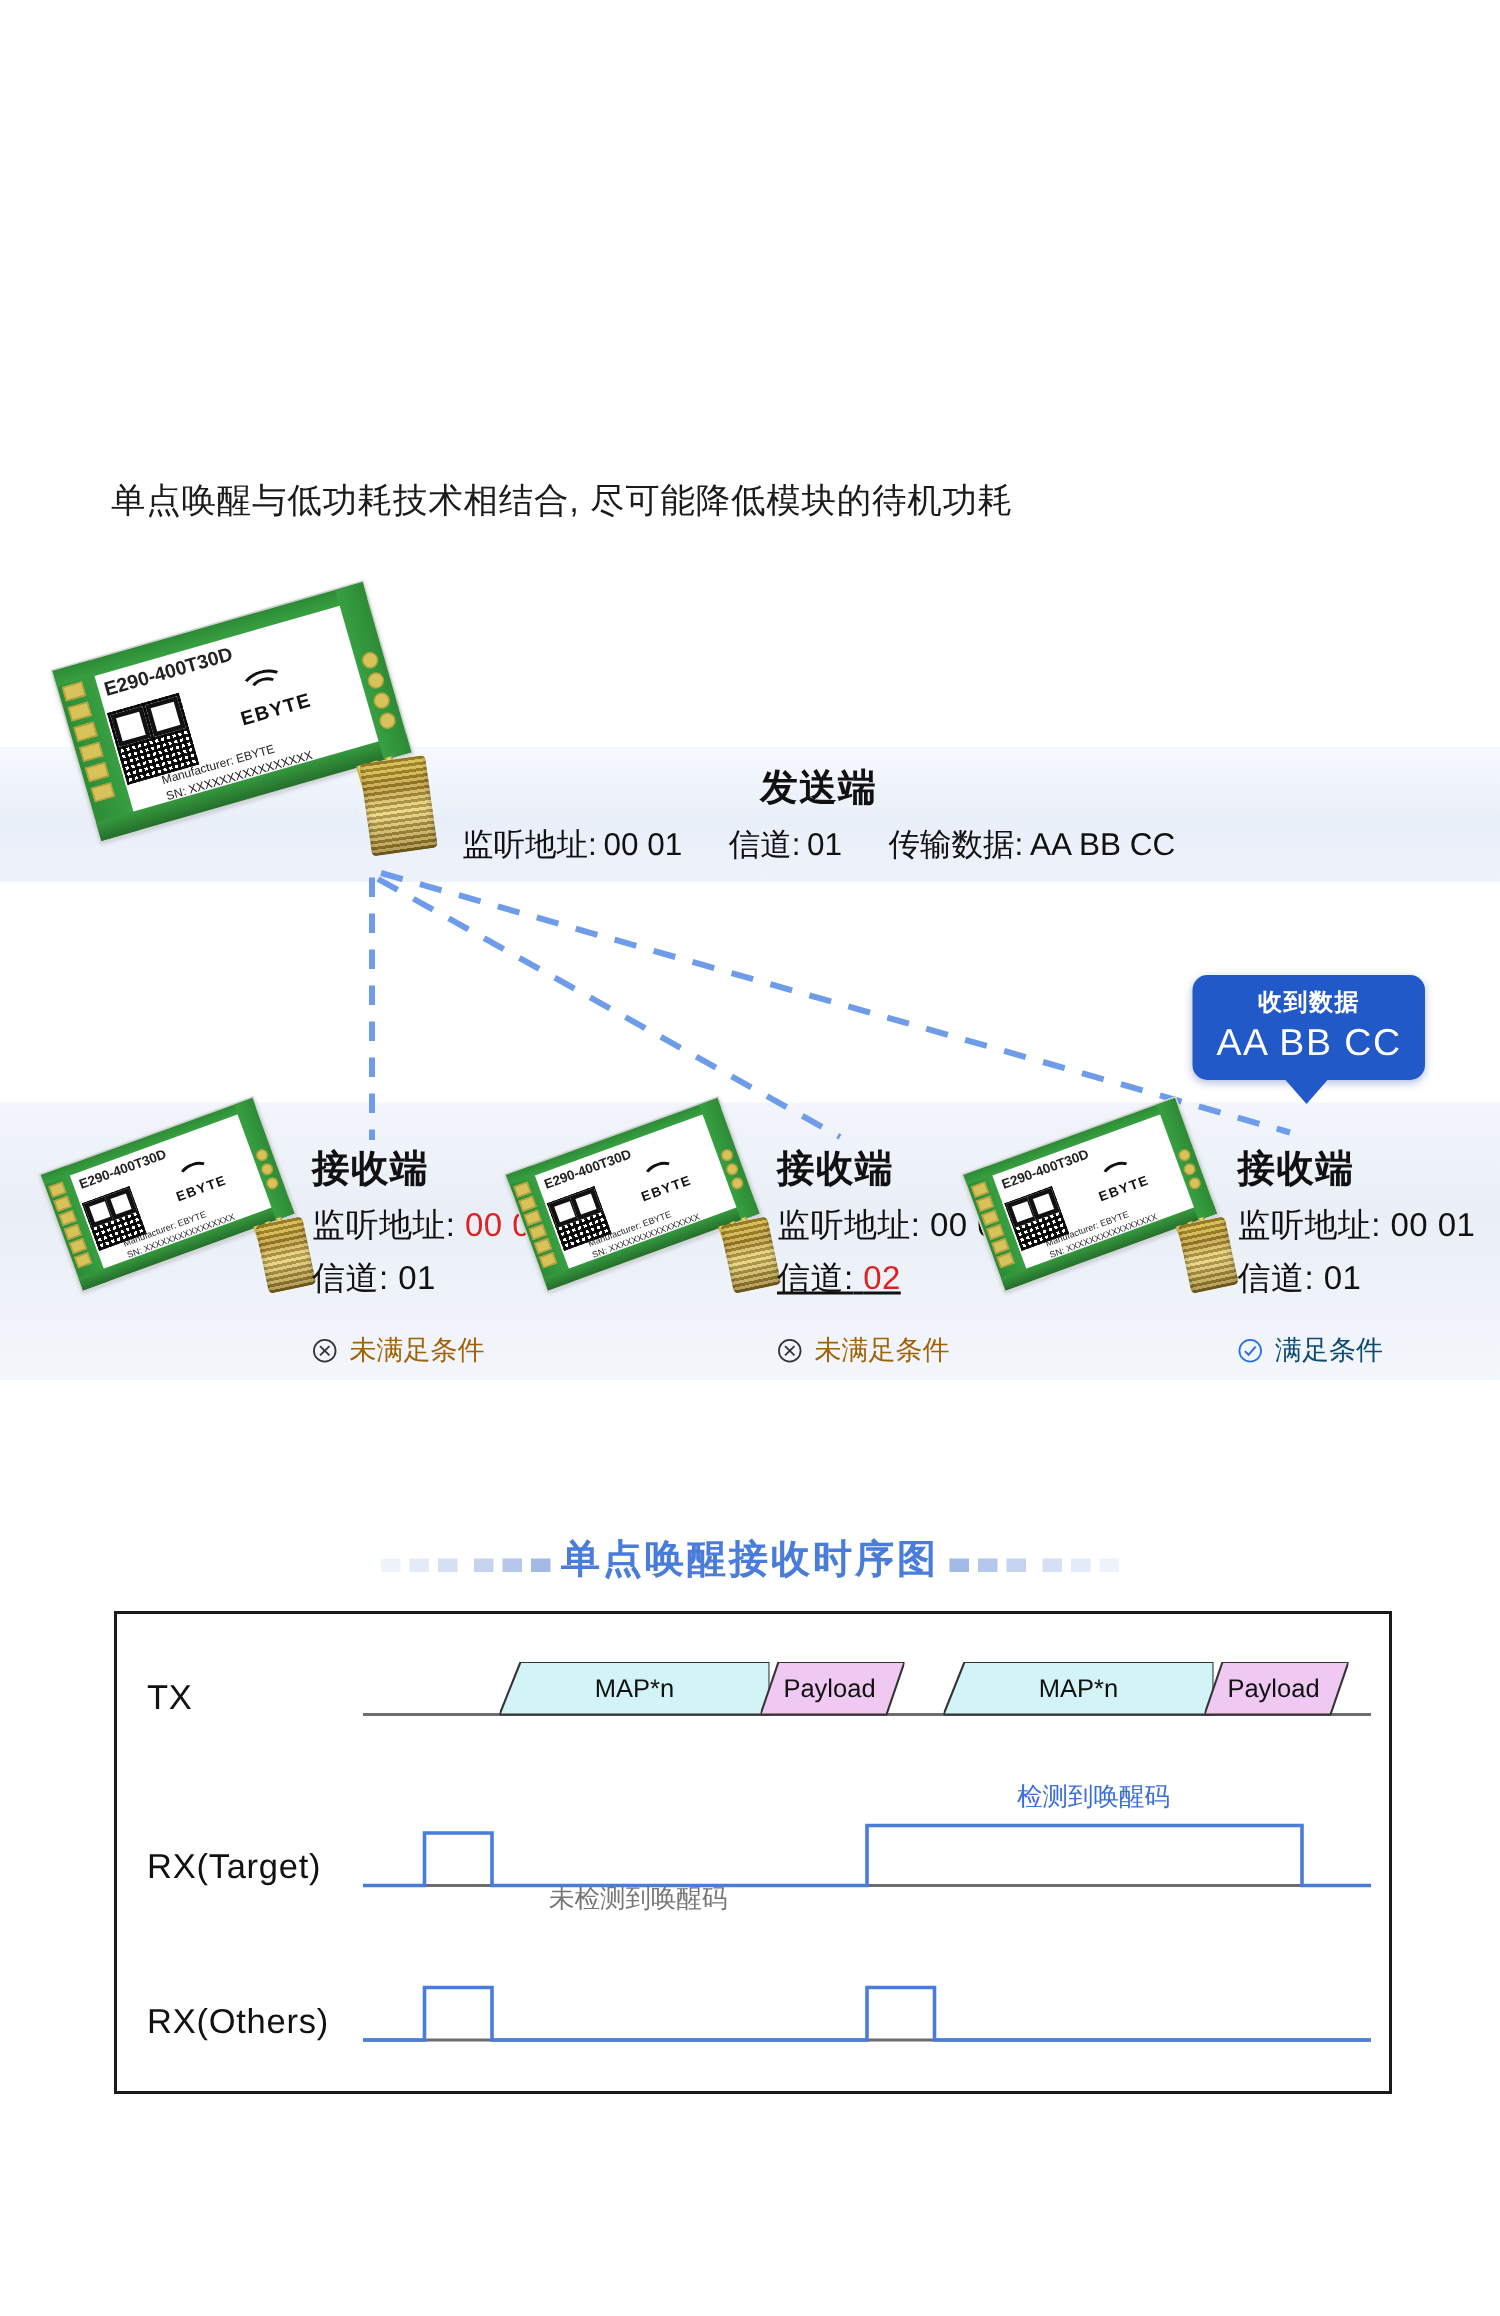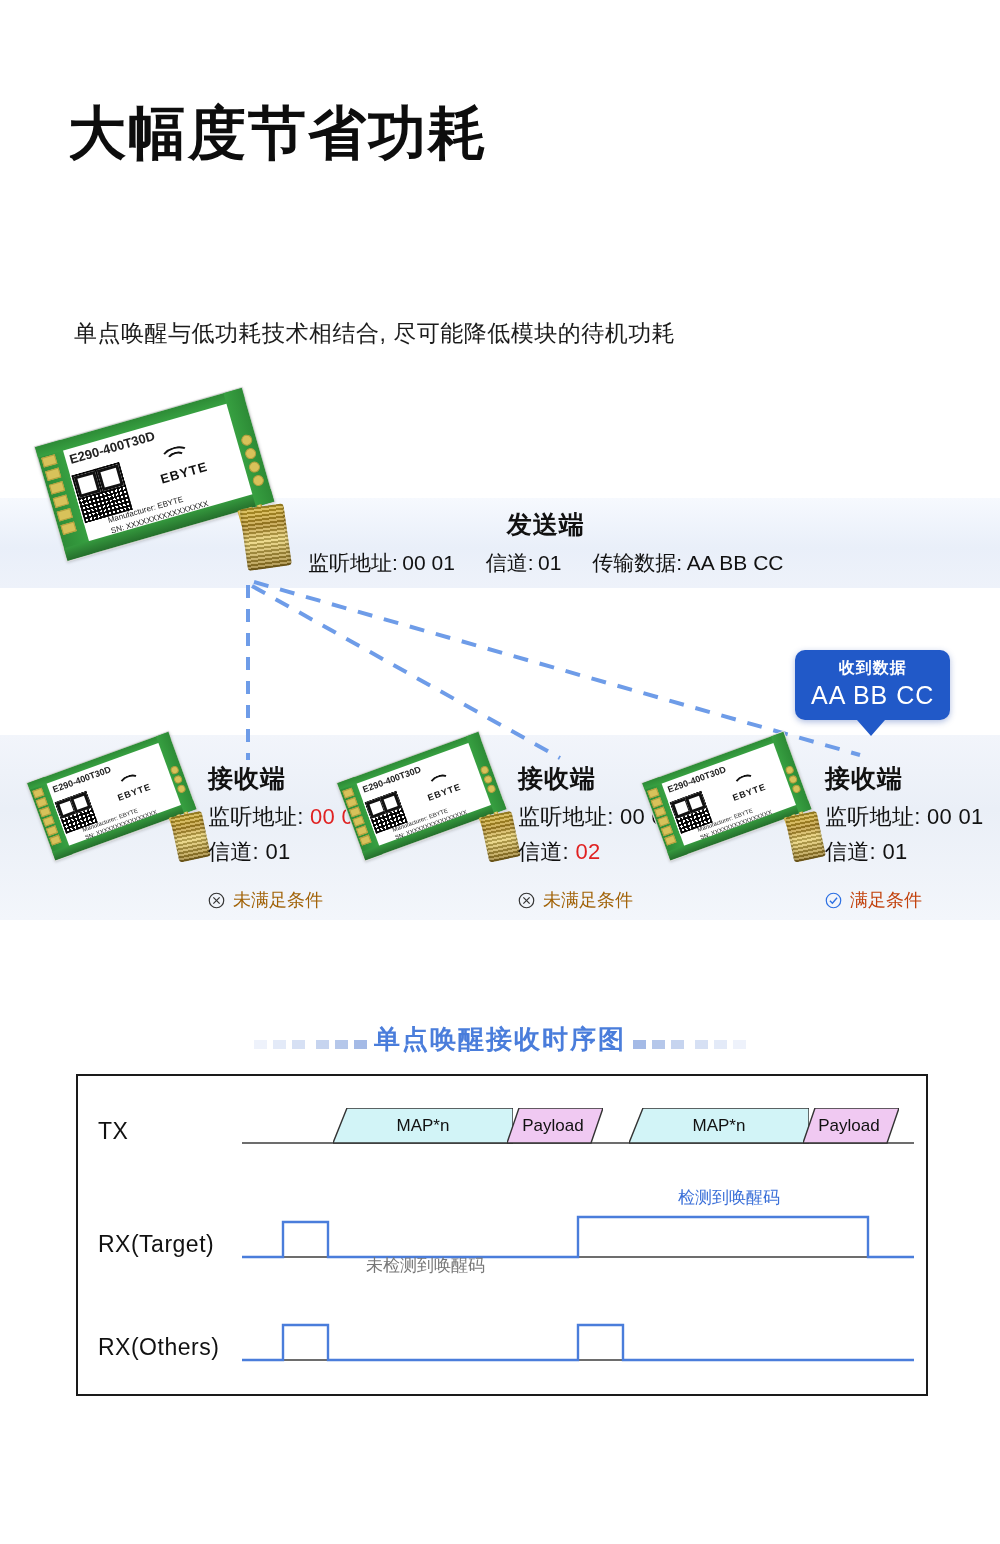--- a/index.html
+++ b/index.html
@@ -90,21 +90,21 @@
   .conn-pins{
     position:absolute; background:linear-gradient(90deg,#c9a22c,#eedd8a,#b48f24);
   }
 
   
   .node-title { font-size:25px; font-weight:bold; color:#111; letter-spacing:1px; }
   .node-line  { font-size:22px; color:#111; letter-spacing:0.3px; white-space:nowrap; }
   .v-blue { color:#1f6fe0; }
   .v-red  { color:#e02121; }
   .status { font-size:18px; white-space:nowrap; }
-  .status.ok  { color:#c2410c; }
+  .status.ok  { color:#0c4a6e; }
   .status.bad { color:#a16207; }
   .sender-line { font-size:21px; color:#111; white-space:nowrap; }
 
   
   #callout {
     background:#2159c8; border-radius:10px; color:#fff;
     padding:8px 16px 10px; text-align:center;
     box-shadow:0 2px 6px rgba(30,70,170,0.35);
   }
   #callout .c1 { font-size:16px; font-weight:bold; letter-spacing:1px; }
@@ -135,21 +135,20 @@
   .trap svg { display:block; }
   .trap-label {
     position:absolute; left:0; right:0; top:50%; transform:translateY(-50%);
     text-align:center; font-size:17px; color:#111;
   }
 </style>
 </head>
 <body>
 
 <div class="abs" id="heading">
-  <div class="h-line">大幅度节省功耗</div>
 </div>
 <div class="abs" id="subtitle">单点唤醒与低功耗技术相结合, 尽可能降低模块的待机功耗</div>
 
 <div class="abs" id="stage">
 
   <div class="band-top"></div>
   <div class="band-bottom"></div>
 
   <svg class="abs" style="left:0;top:0;width:1000px;height:560px;">
     <line x1="248" y1="185" x2="248" y2="360" stroke="#6e9ce8" stroke-width="4" stroke-dasharray="13 11"></line>
@@ -290,21 +289,21 @@
         <div class="conn-threads"></div>
       </div>
   </div>
 
   <div class="abs" style="left:518px; top:362px;">
     <div class="node-title">接收端</div>
     <div class="node-line" style="margin-top:7px;">
       <span>监听地址:</span>
       <span>00 01</span>
     </div>
-    <div class="node-line" style="margin-top:5px;">
+    <div class="node-line" style="margin-top:5px;text-decoration:underline;">
       <span>信道:</span>
       <span class="v-red">02</span>
     </div>
     <div class="status bad" style="margin-top:21px;">
       <svg width="17" height="17" viewBox="0 0 20 20" style="vertical-align:-3px;margin-right:3px;">
         <circle cx="10" cy="10" r="8.5" fill="none" stroke="#333" stroke-width="1.4"></circle>
         <line x1="6.3" y1="6.3" x2="13.7" y2="13.7" stroke="#333" stroke-width="1.4"></line>
         <line x1="13.7" y1="6.3" x2="6.3" y2="13.7" stroke="#333" stroke-width="1.4"></line>
       </svg>
       <span>未满足条件</span>

